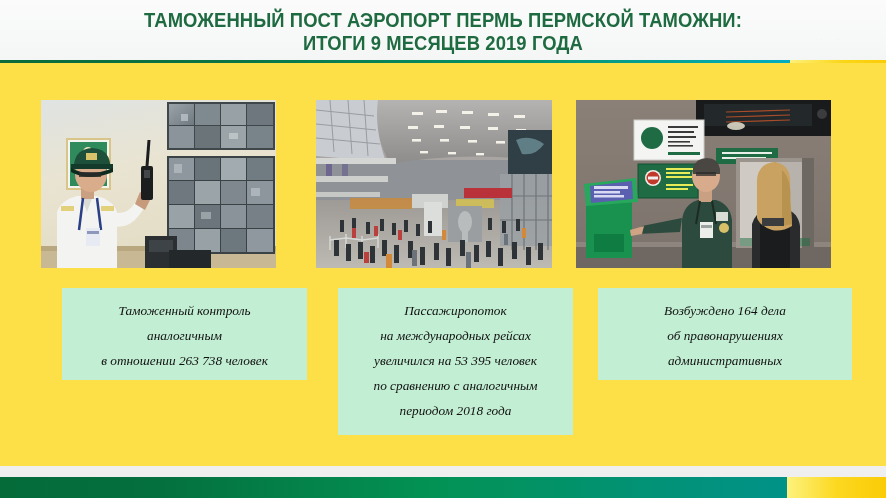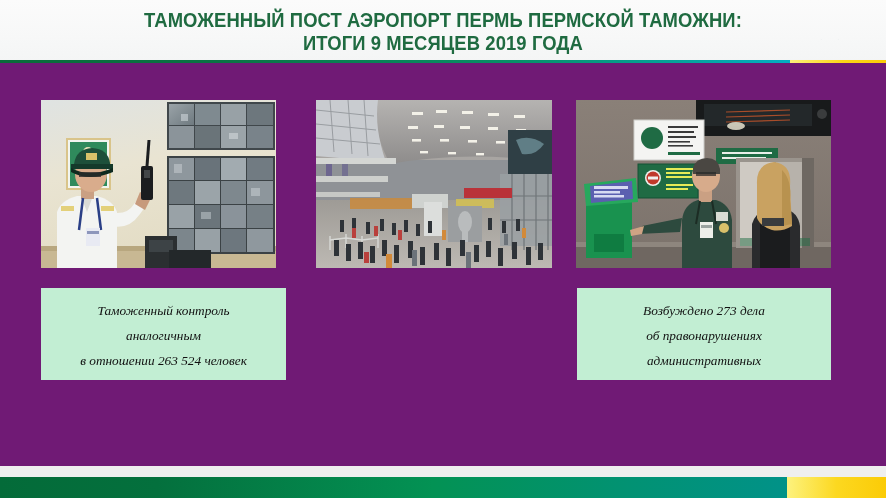--- a/index.html
+++ b/index.html
@@ -13,21 +13,21 @@
     overflow: hidden;
     background: #ffffff;
     font-family: "Liberation Sans", sans-serif;
     -webkit-font-smoothing: antialiased;
   }
 
   .slide {
     position: relative;
     width: 886px;
     height: 498px;
-    background: #701a75;
+    background: #fde047;
     box-sizing: border-box;
   }
 
   
   .header {
     position: absolute;
     left: 0;
     top: 0;
     width: 886px;
     height: 62px;
@@ -129,20 +129,21 @@
     top: 0;
     background: #c2eed3;
     box-sizing: border-box;
     padding: 10px 6px 8px 6px;
     text-align: center;
     color: #111111;
     font-family: "Liberation Serif", serif;
     font-style: italic;
     font-size: 13.3px;
     line-height: 25px;
+    margin-left: 21px;
   }
   .tbox .tline {
     display: block;
     white-space: nowrap;
   }
   .tbox-1 { left: 41px;  width: 245px; height: 92px; }
   .tbox-2 { left: 317px; width: 235px; height: 147px; }
   .tbox-3 { left: 577px; width: 254px; height: 92px; }
 
   
@@ -520,26 +521,33 @@
       </svg>
     </div>
 
   </div>
 
   <div class="boxes">
 
     <div class="tbox tbox-1">
       <span class="tline">Таможенный  контроль</span>
       <span class="tline">аналогичным</span>
-      <span class="tline">в отношении  263 524 человек</span>
-    </div>
-
+      <span class="tline">в отношении  263 738 человек</span>
+    </div>
+
+    <div class="tbox tbox-2">
+      <span class="tline">Пассажиропоток</span>
+      <span class="tline">на международных рейсах</span>
+      <span class="tline">увеличился на 53 395 человек</span>
+      <span class="tline">по сравнению  с аналогичным</span>
+      <span class="tline">периодом  2018 года</span>
+    </div>
 
     <div class="tbox tbox-3">
-      <span class="tline">Возбуждено 273 дела</span>
+      <span class="tline">Возбуждено 164 дела</span>
       <span class="tline">об правонарушениях</span>
       <span class="tline">административных</span>
     </div>
 
   </div>
 
   <div class="footer-gray"></div>
   <div class="footer-bar">
     <div class="seg-green"></div>
     <div class="seg-yellow"></div>

